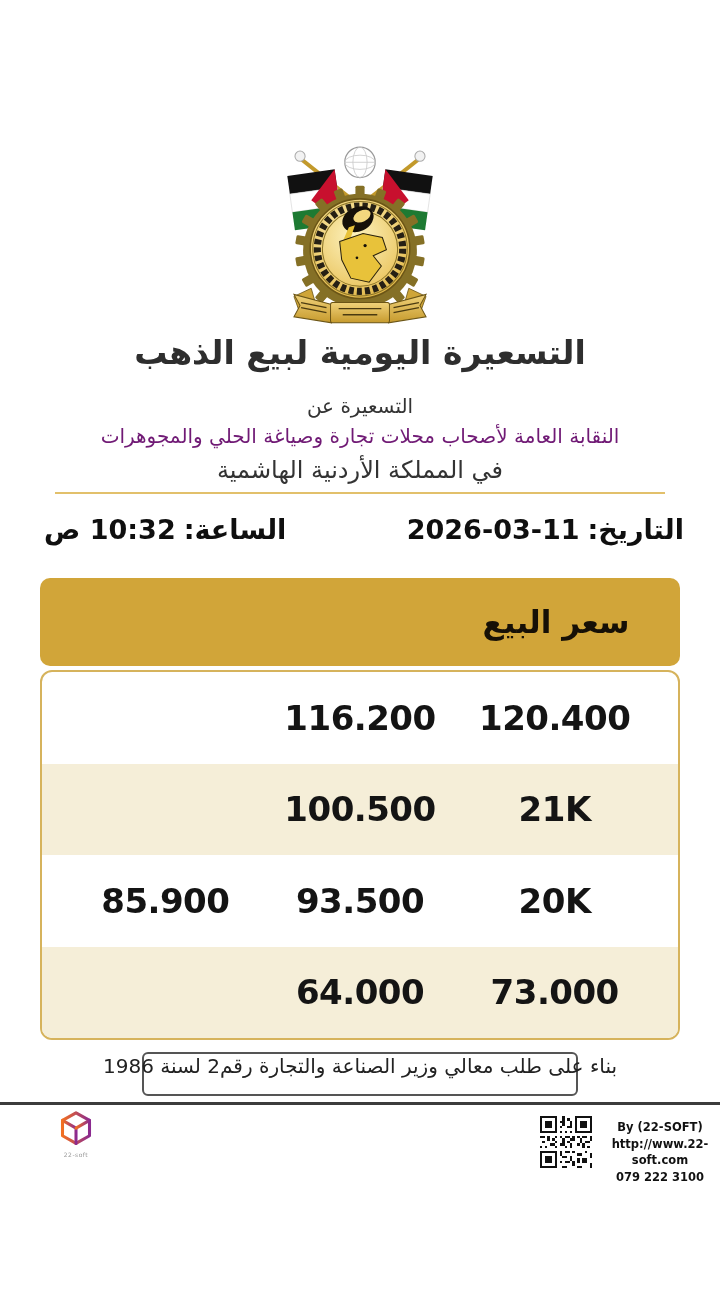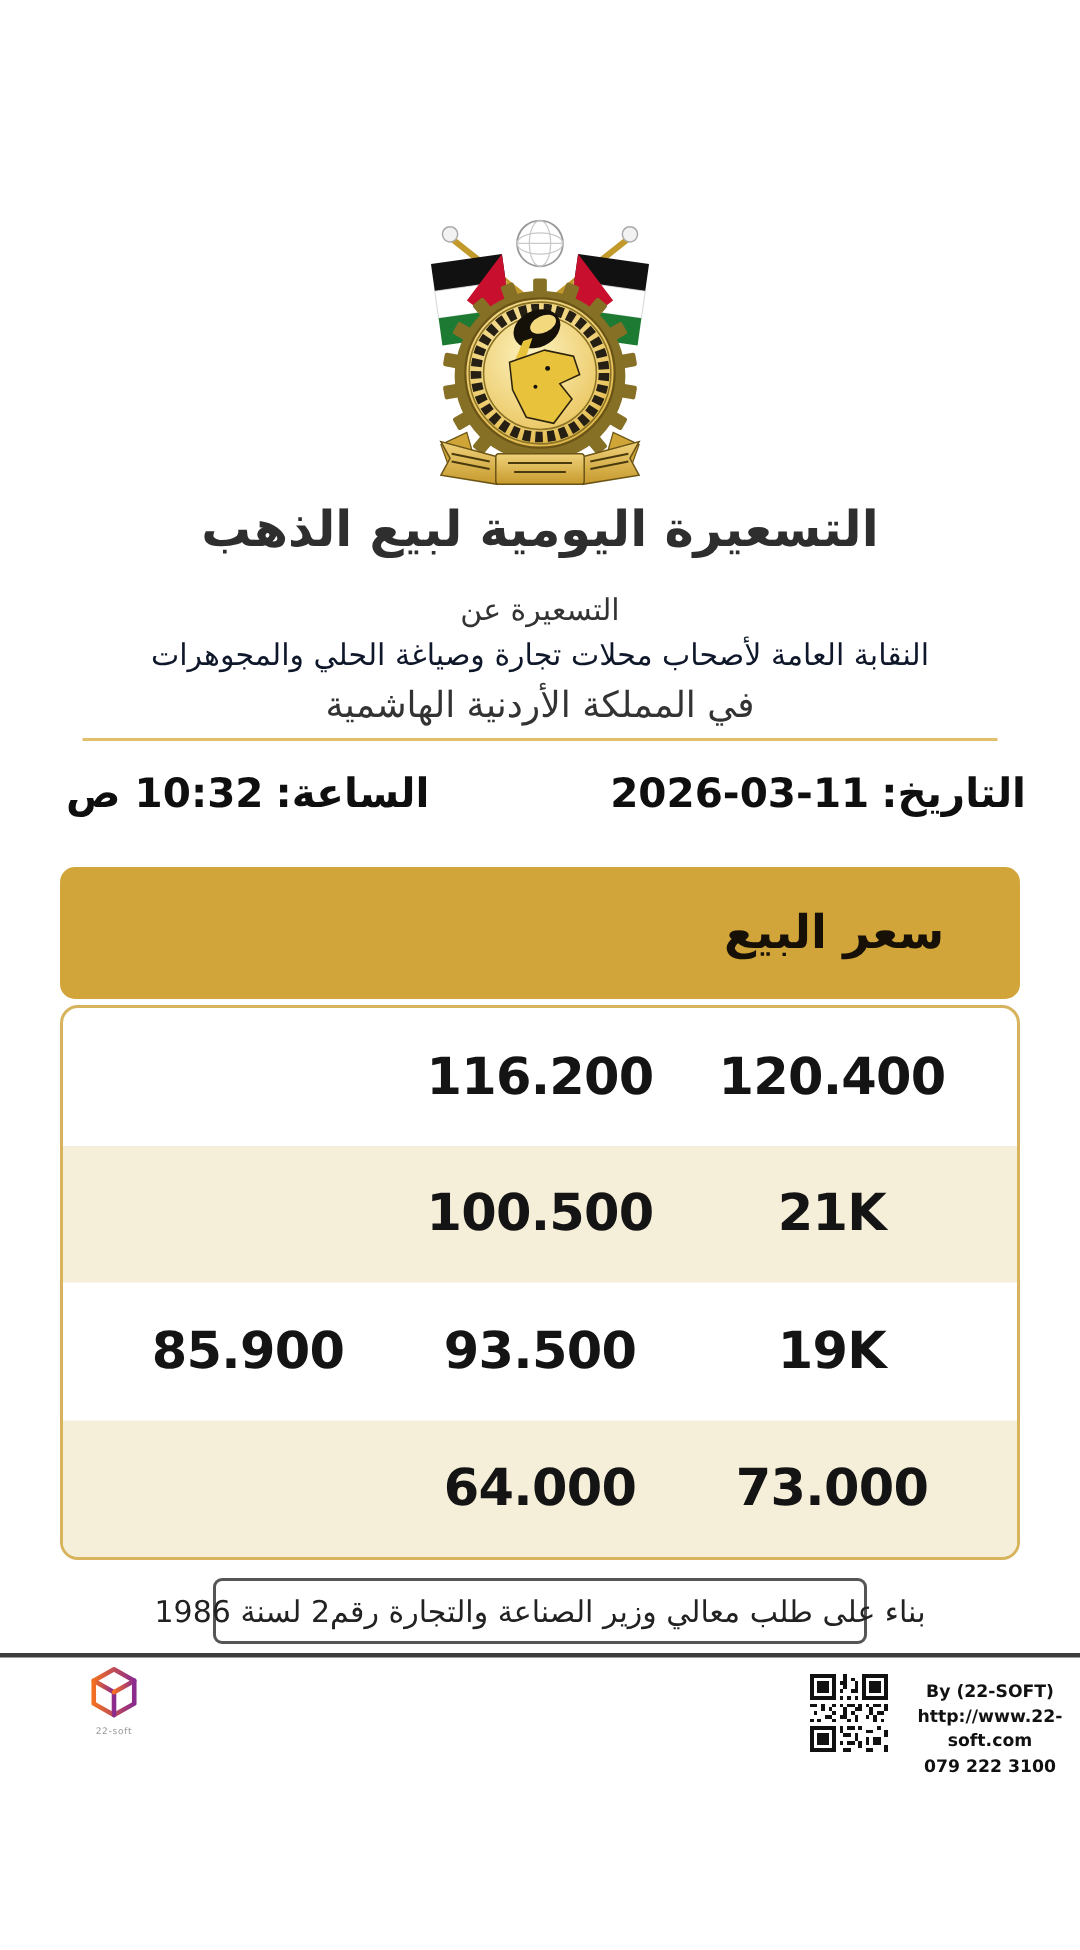--- a/index.html
+++ b/index.html
@@ -9,21 +9,21 @@
   }
   .abs{position:absolute;}
 
   
   .emblem{left:283px;top:144px;width:154px;height:188px;}
 
   
   .doc-title{left:0;top:333px;width:720px;text-align:center;
     font-size:33px;font-weight:700;color:#2e2e2e;letter-spacing:0;}
   .sub1{left:0;top:394px;width:720px;text-align:center;font-size:20px;color:#333;}
-  .sub2{left:0;top:424px;width:720px;text-align:center;font-size:20px;color:#0f172a;}
+  .sub2{left:0;top:424px;width:720px;text-align:center;font-size:20px;color:#701a75;}
   .sub3{left:0;top:456px;width:720px;text-align:center;font-size:24px;color:#333;}
   .gold-divider{left:55px;top:492px;width:610px;height:2px;background:#e2c06b;}
 
   
   .datetime-row{left:0;top:514px;width:720px;box-sizing:border-box;
     padding:0 36px;display:flex;justify-content:space-between;align-items:center;
     font-size:27px;font-weight:700;color:#0f0f0f;}
   .datetime-row .part{white-space:nowrap;}
   .datetime-row .part span{margin-left:8px;}
 
@@ -35,21 +35,21 @@
   .table-body{left:40px;top:670px;width:640px;height:370px;box-sizing:border-box;
     border:2px solid #d6b35c;border-radius:12px;overflow:hidden;background:#fff;
     display:grid;grid-template-rows:repeat(4,1fr);}
   .table-row{display:grid;grid-template-columns:1fr 1fr 1fr;align-items:center;
     text-align:center;padding:0 26px;font-size:34px;font-weight:800;color:#141414;
     letter-spacing:-0.5px;}
   .table-row.cream{background:#f5eed8;}
 
   
   .note-box{left:142px;top:1052px;width:436px;height:44px;box-sizing:border-box;
-    border:2px solid #555;border-radius:6px;display:flex;align-items:center;
+    border:2px solid #555;border-radius:6px;display:flex;
     justify-content:center;font-size:20px;color:#222;background:#fff;white-space:nowrap;}
 
   
   .footer-divider{left:0;top:1102px;width:720px;height:3px;background:#3c3c3c;}
   .brand-logo{left:56px;top:1110px;width:40px;text-align:center;}
   .brand-logo .brand-text{font-size:6px;color:#999;letter-spacing:0.5px;margin-top:-1px;}
   .qr{left:540px;top:1116px;width:52px;height:52px;}
   .footer-text{left:600px;top:1119px;width:120px;font-size:11.5px;font-weight:700;
     color:#111;line-height:1.45;direction:ltr;text-align:center;}
 </style>
@@ -180,21 +180,21 @@
 <div class="abs table-body">
   <div class="table-row" dir="rtl">
     <div>120.400</div>
     <div>116.200</div>
   </div>
   <div class="table-row cream" dir="rtl">
     <div>21K</div>
     <div>100.500</div>
   </div>
   <div class="table-row" dir="rtl">
-    <div>19K</div>
+    <div>20K</div>
     <div>93.500</div>
     <div>85.900</div>
   </div>
   <div class="table-row cream" dir="rtl">
     <div>73.000</div>
     <div>64.000</div>
   </div>
 </div>
 
 <div class="abs note-box" dir="rtl">

